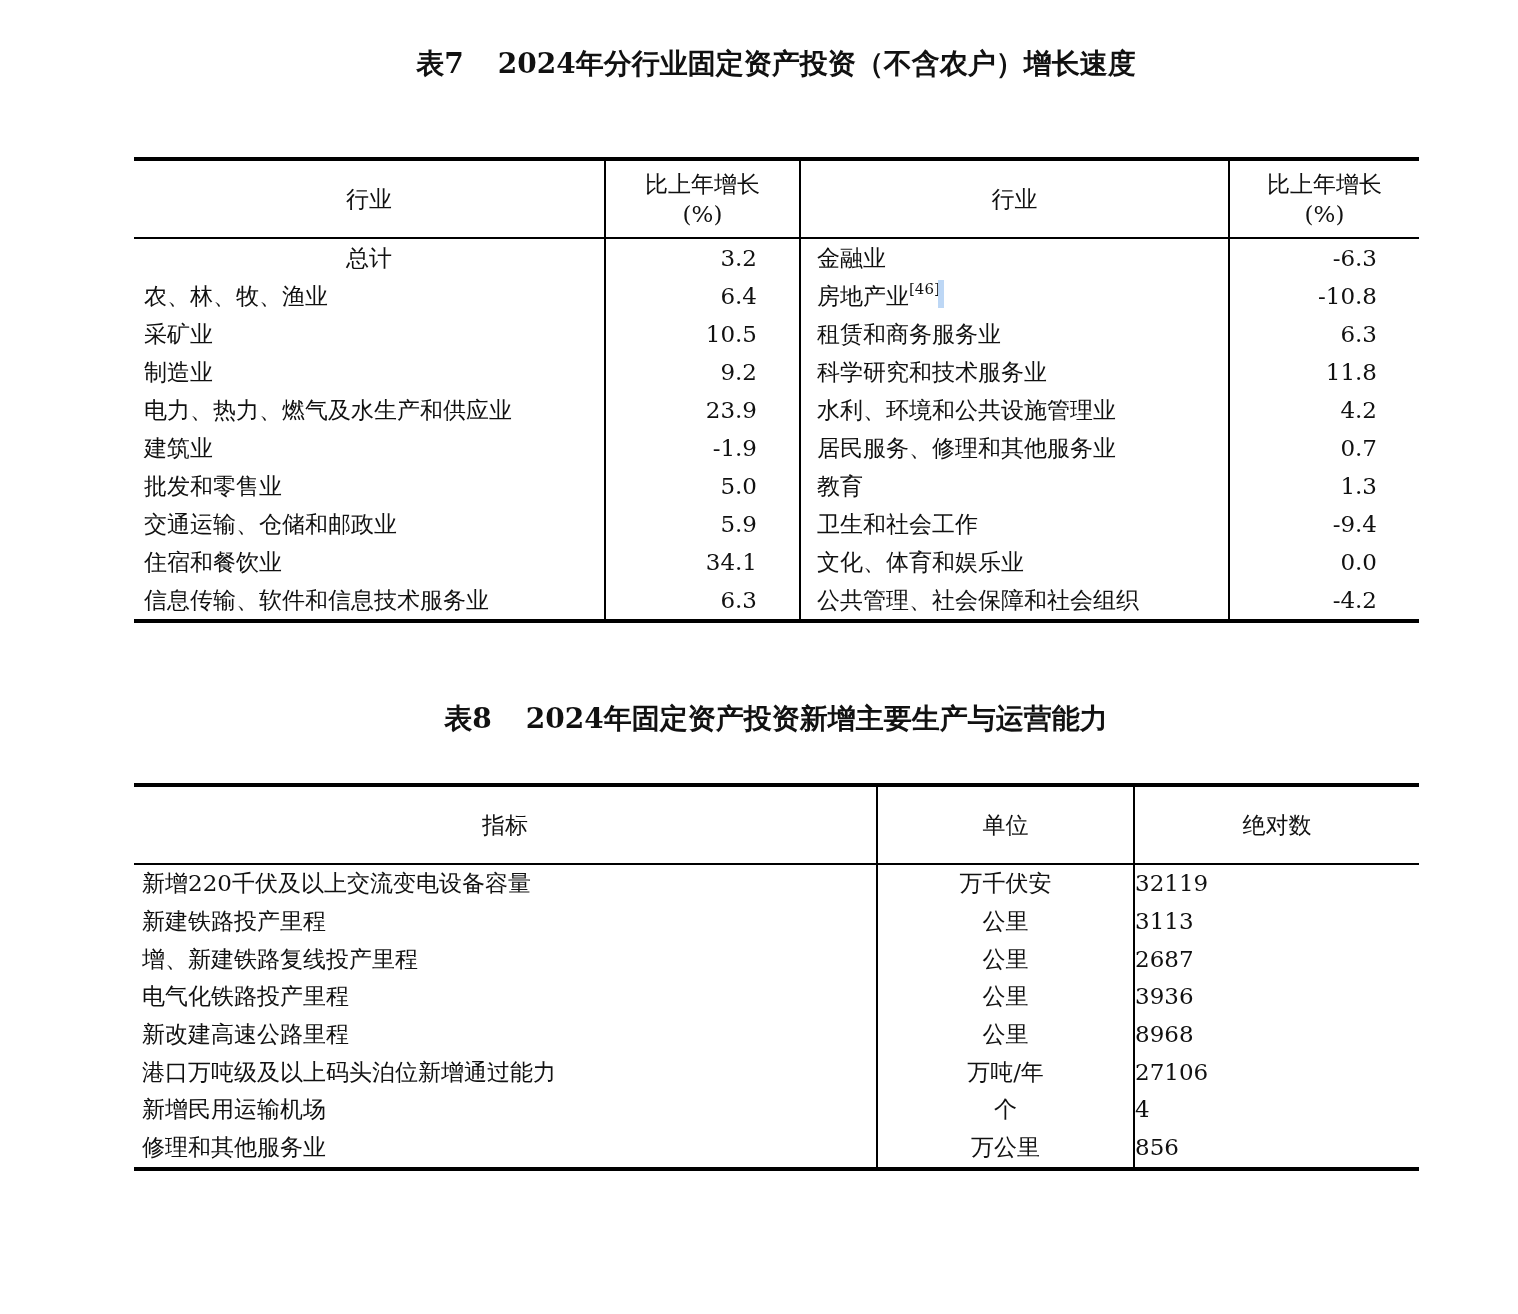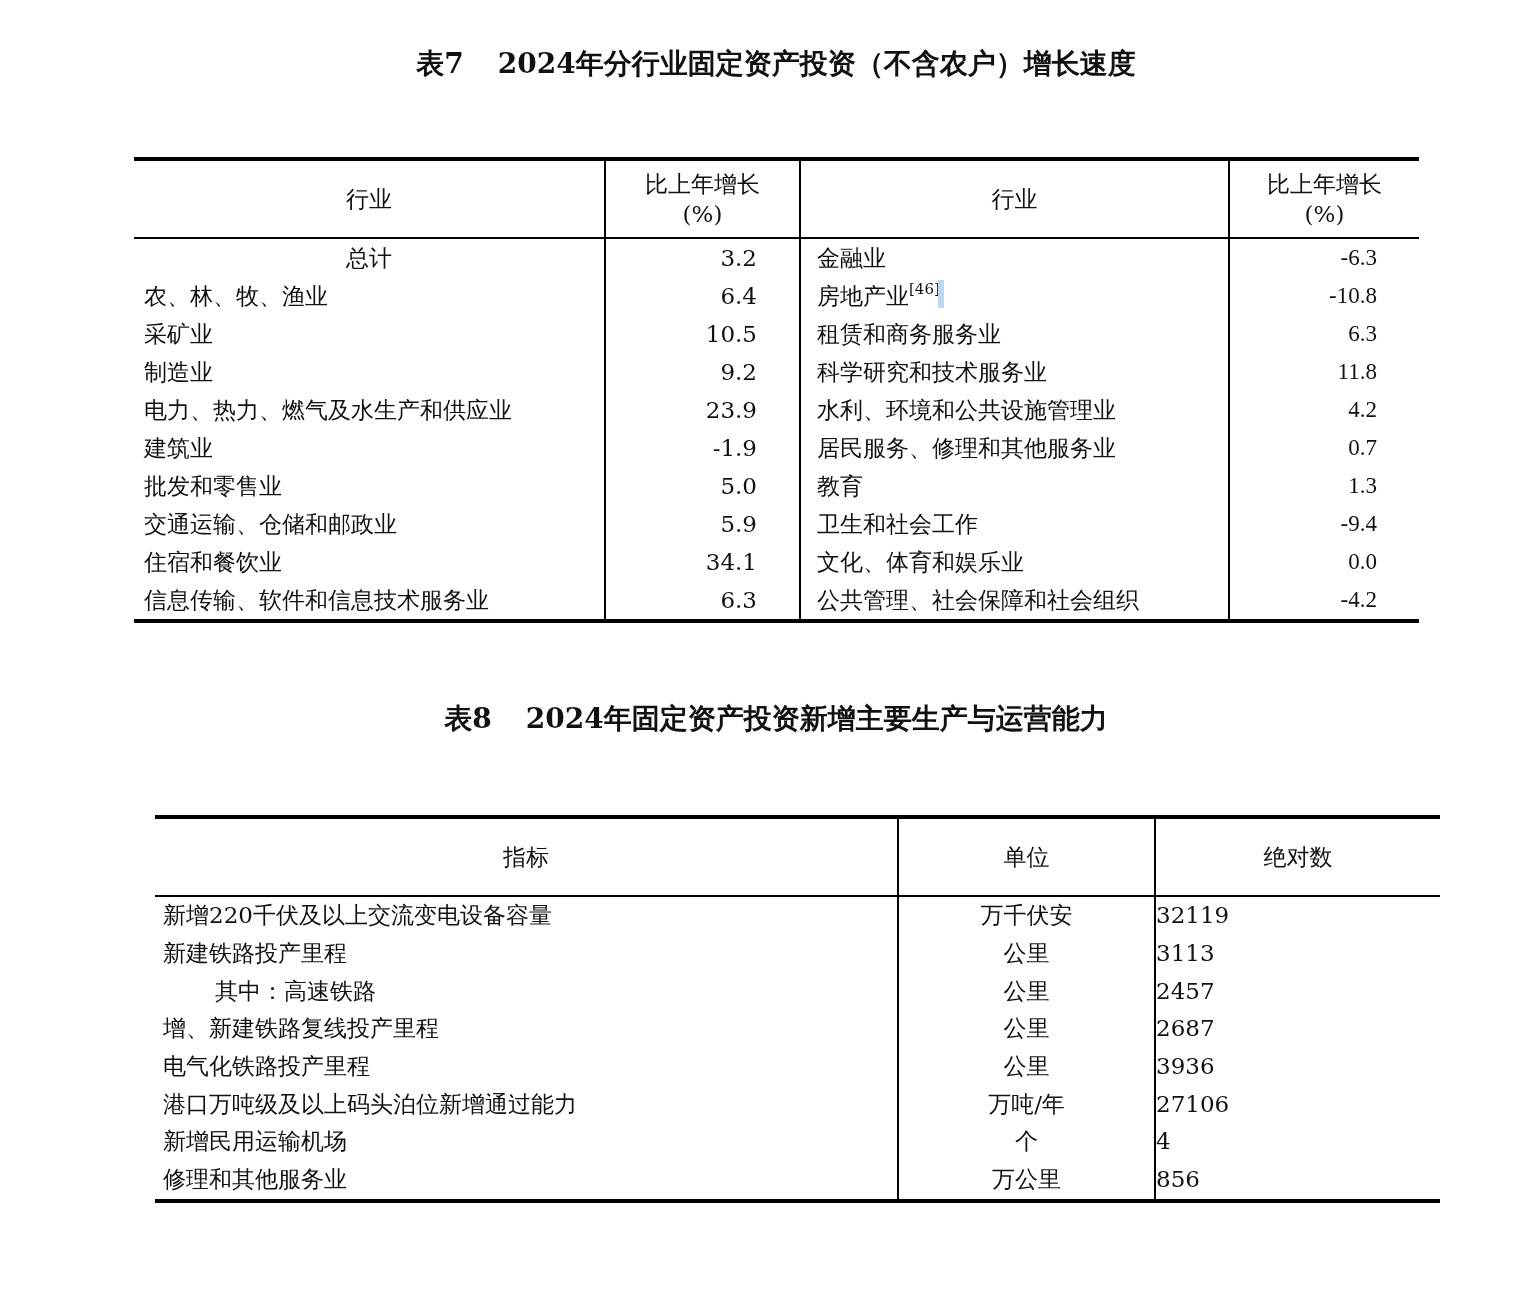--- a/index.html
+++ b/index.html
@@ -32,29 +32,29 @@
   .vsep { border-left: 2px solid #000; }
 
   
   #table7 { top: 157px; }
   #table7 thead th { height: 76px; }
   #table7 tbody td { height: 38px; line-height: 38px; }
   #table7 td.name { padding-left: 10px; text-align: left; }
   #table7 td.name.center { text-align: center; padding-left: 0; margin-top: 19px; }
   #table7 td.val { text-align: right; padding-right: 42px; }
   #table7 td.name2 { padding-left: 16px; text-align: left; }
-  #table7 td.val2 { text-align: right; padding-right: 42px; font-family: Liberation Serif, serif; }
+  #table7 td.val2 { text-align: right; padding-right: 42px; }
   sup.fn { font-size: 15px; vertical-align: 10px; line-height: 0; }
   .sel-mark {
     display: inline-block; width: 6px; height: 28px; background: #bdd7f5;
     vertical-align: -4px; margin-left: -2px;
   }
 
   
-  #table8 { top: 815px; margin-left: 21px; }
+  #table8 { top: 783px; }
   #table8 thead th { height: 76px; }
   #table8 tbody td { height: 37.7px; line-height: 37px; }
   #table8 td.ind { padding-left: 8px; text-align: left; }
   #table8 td.ind.sub { padding-left: 60px; }
   #table8 td.unit { text-align: center; }
   #table8 td.abs { text-align: left; padding-right: 42px; }
 </style>
 </head>
 <body>
 
@@ -169,33 +169,33 @@
       <td class="ind">新增220千伏及以上交流变电设备容量</td>
       <td class="unit vsep">万千伏安</td>
       <td class="abs vsep">32119</td>
     </tr>
     <tr>
       <td class="ind">新建铁路投产里程</td>
       <td class="unit vsep">公里</td>
       <td class="abs vsep">3113</td>
     </tr>
     <tr>
-      <td class="ind sub">其中：高速铁路</td>
-      <td class="unit vsep">公里</td>
-      <td class="abs vsep">2457</td>
-    </tr>
-    <tr>
       <td class="ind">增、新建铁路复线投产里程</td>
       <td class="unit vsep">公里</td>
       <td class="abs vsep">2687</td>
     </tr>
     <tr>
       <td class="ind">电气化铁路投产里程</td>
       <td class="unit vsep">公里</td>
       <td class="abs vsep">3936</td>
+    </tr>
+    <tr>
+      <td class="ind">新改建高速公路里程</td>
+      <td class="unit vsep">公里</td>
+      <td class="abs vsep">8968</td>
     </tr>
     <tr>
       <td class="ind">港口万吨级及以上码头泊位新增通过能力</td>
       <td class="unit vsep">万吨/年</td>
       <td class="abs vsep">27106</td>
     </tr>
     <tr>
       <td class="ind">新增民用运输机场</td>
       <td class="unit vsep">个</td>
       <td class="abs vsep">4</td>

